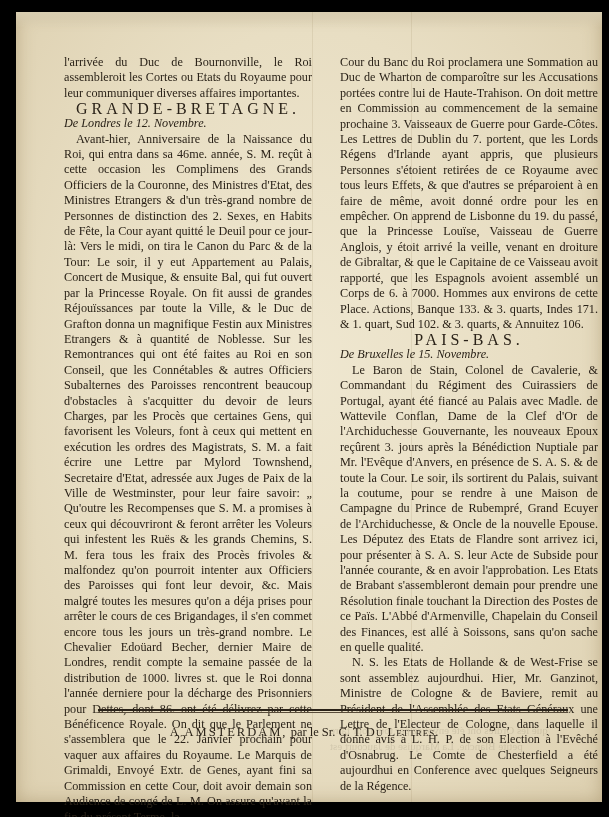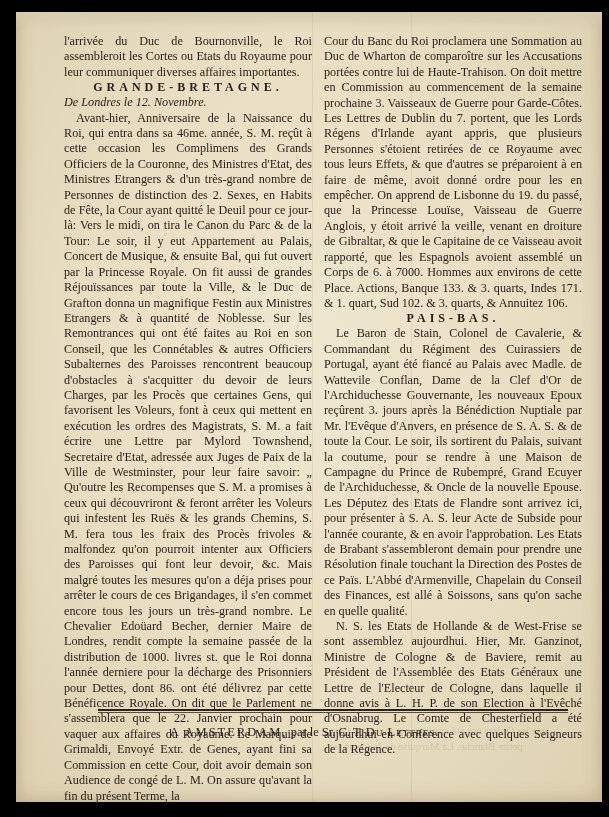--- a/index.html
+++ b/index.html
@@ -14,26 +14,26 @@
     background: linear-gradient(#d9ceb2, rgba(232,222,195,0));
   }
   .fold { position: absolute; top: 0; bottom: 0; width: 1px; background: rgba(150,130,90,0.15); }
   .col {
     position: absolute; top: 34px;
     font-family: "Liberation Serif", "DejaVu Serif", serif;
     color: #2a2218; font-size: 12.2px; line-height: 15.4px;
     text-align: justify; hyphens: manual;
   }
   .col-left { left: 64px; width: 248px; }
-  .col-right { left: 324px; width: 258px; }
+  .col-right { left: 340px; width: 258px; }
   .col p { margin: 0; text-indent: 12px; }
-  .col p.first { text-indent: 0; }
+  .col p.first { text-indent: 0; margin-top: 21px; }
   .section-head {
-    text-align: center; letter-spacing: 4px; font-weight: bold;
-    font-size: 12px; line-height: 15px; text-indent: 0 !important;
+    text-align: center; letter-spacing: 4px; font-weight: normal;
+    font-size: 16px; line-height: 15px; text-indent: 0 !important;
   }
   .dateline { font-style: italic; text-indent: 0 !important; }
   .rule {
     position: absolute; left: 98px; width: 470px; top: 709px; height: 2px; background: #2a2218;
   }
   .rule::after {
     content: ""; position: absolute; left: 0; right: 0; top: 3px; height: 1px; background: #5a4d3a;
   }
   .imprint {
     position: absolute; top: 725px; left: 0; width: 609px; text-align: center;
@@ -60,20 +60,21 @@
 <div class="col col-left">
   <p class="first">l'arrivée du Duc de Bournonville, le Roi assembleroit les Cortes ou Etats du Royaume pour leur communiquer diverses affaires importantes.</p>
   <p class="section-head">GRANDE-BRETAGNE.</p>
   <p class="dateline">De Londres le 12. Novembre.</p>
   <p>Avant-hier, Anniversaire de la Naissance du Roi, qui entra dans sa 46me. année, S. M. reçût à cette occasion les Complimens des Grands Officiers de la Couronne, des Ministres d'Etat, des Ministres Etrangers &amp; d'un très-grand nombre de Personnes de distinction des 2. Sexes, en Habits de Fête, la Cour ayant quitté le Deuil pour ce jour-là: Vers le midi, on tira le Canon du Parc &amp; de la Tour: Le soir, il y eut Appartement au Palais, Concert de Musique, &amp; ensuite Bal, qui fut ouvert par la Princesse Royale. On fit aussi de grandes Réjouïssances par toute la Ville, &amp; le Duc de Grafton donna un magnifique Festin aux Ministres Etrangers &amp; à quantité de Noblesse. Sur les Remontrances qui ont été faites au Roi en son Conseil, que les Connétables &amp; autres Officiers Subalternes des Paroisses rencontrent beaucoup d'obstacles à s'acquitter du devoir de leurs Charges, par les Procès que certaines Gens, qui favorisent les Voleurs, font à ceux qui mettent en exécution les ordres des Magistrats, S. M. a fait écrire une Lettre par Mylord Townshend, Secretaire d'Etat, adressée aux Juges de Paix de la Ville de Westminster, pour leur faire savoir: „ Qu'outre les Recompenses que S. M. a promises à ceux qui découvriront &amp; feront arrêter les Voleurs qui infestent les Ruës &amp; les grands Chemins, S. M. fera tous les fraix des Procès frivoles &amp; malfondez qu'on pourroit intenter aux Officiers des Paroisses qui font leur devoir, &amp;c. Mais malgré toutes les mesures qu'on a déja prises pour arrêter le cours de ces Brigandages, il s'en commet encore tous les jours un très-grand nombre. Le Chevalier Edoüard Becher, dernier Maire de Londres, rendit compte la semaine passée de la distribution de 1000. livres st. que le Roi donna l'année derniere pour la décharge des Prisonniers pour Dettes, dont 86. ont été délivrez par cette Bénéficence Royale. On dit que le Parlement ne s'assemblera que le 22. Janvier prochain pour vaquer aux affaires du Royaume. Le Marquis de Grimaldi, Envoyé Extr. de Genes, ayant fini sa Commission en cette Cour, doit avoir demain son Audience de congé de L. M. On assure qu'avant la fin du présent Terme, la</p>
 </div>
 
 <div class="col col-right">
   <p class="first">Cour du Banc du Roi proclamera une Sommation au Duc de Wharton de comparoître sur les Accusations portées contre lui de Haute-Trahison. On doit mettre en Commission au commencement de la semaine prochaine 3. Vaisseaux de Guerre pour Garde-Côtes. Les Lettres de Dublin du 7. portent, que les Lords Régens d'Irlande ayant appris, que plusieurs Personnes s'étoient retirées de ce Royaume avec tous leurs Effets, &amp; que d'autres se préparoient à en faire de même, avoit donné ordre pour les en empêcher. On apprend de Lisbonne du 19. du passé, que la Princesse Louïse, Vaisseau de Guerre Anglois, y étoit arrivé la veille, venant en droiture de Gibraltar, &amp; que le Capitaine de ce Vaisseau avoit rapporté, que les Espagnols avoient assemblé un Corps de 6. à 7000. Hommes aux environs de cette Place. Actions, Banque 133. &amp; 3. quarts, Indes 171. &amp; 1. quart, Sud 102. &amp; 3. quarts, &amp; Annuitez 106.</p>
   <p class="section-head">PAIS-BAS.</p>
+  <p class="dateline">De Bruxelles le 15. Novembre.</p>
   <p>Le Baron de Stain, Colonel de Cavalerie, &amp; Commandant du Régiment des Cuirassiers de Portugal, ayant été fiancé au Palais avec Madle. de Wattevile Conflan, Dame de la Clef d'Or de l'Archiduchesse Gouvernante, les nouveaux Epoux reçûrent 3. jours après la Bénédiction Nuptiale par Mr. l'Evêque d'Anvers, en présence de S. A. S. &amp; de toute la Cour. Le soir, ils sortirent du Palais, suivant la coutume, pour se rendre à une Maison de Campagne du Prince de Rubempré, Grand Ecuyer de l'Archiduchesse, &amp; Oncle de la nouvelle Epouse. Les Députez des Etats de Flandre sont arrivez ici, pour présenter à S. A. S. leur Acte de Subside pour l'année courante, &amp; en avoir l'approbation. Les Etats de Brabant s'assembleront demain pour prendre une Résolution finale touchant la Direction des Postes de ce Païs. L'Abbé d'Armenville, Chapelain du Conseil des Finances, est allé à Soissons, sans qu'on sache en quelle qualité.</p>
   <p>N. S. les Etats de Hollande &amp; de West-Frise se sont assemblez aujourdhui. Hier, Mr. Ganzinot, Ministre de Cologne &amp; de Baviere, remit au Président de l'Assemblée des Etats Généraux une Lettre de l'Electeur de Cologne, dans laquelle il donne avis à L. H. P. de son Election à l'Evêché d'Osnabrug. Le Comte de Chesterfield a été aujourdhui en Conference avec quelques Seigneurs de la Régence.</p>
 </div>
 
 <div class="rule"></div>
 
 <div class="imprint">
   <span class="city">A AMSTERDAM,</span>
   <span>par le Sr. C. T.</span>
   <span class="printer">Du Lettres.</span>

